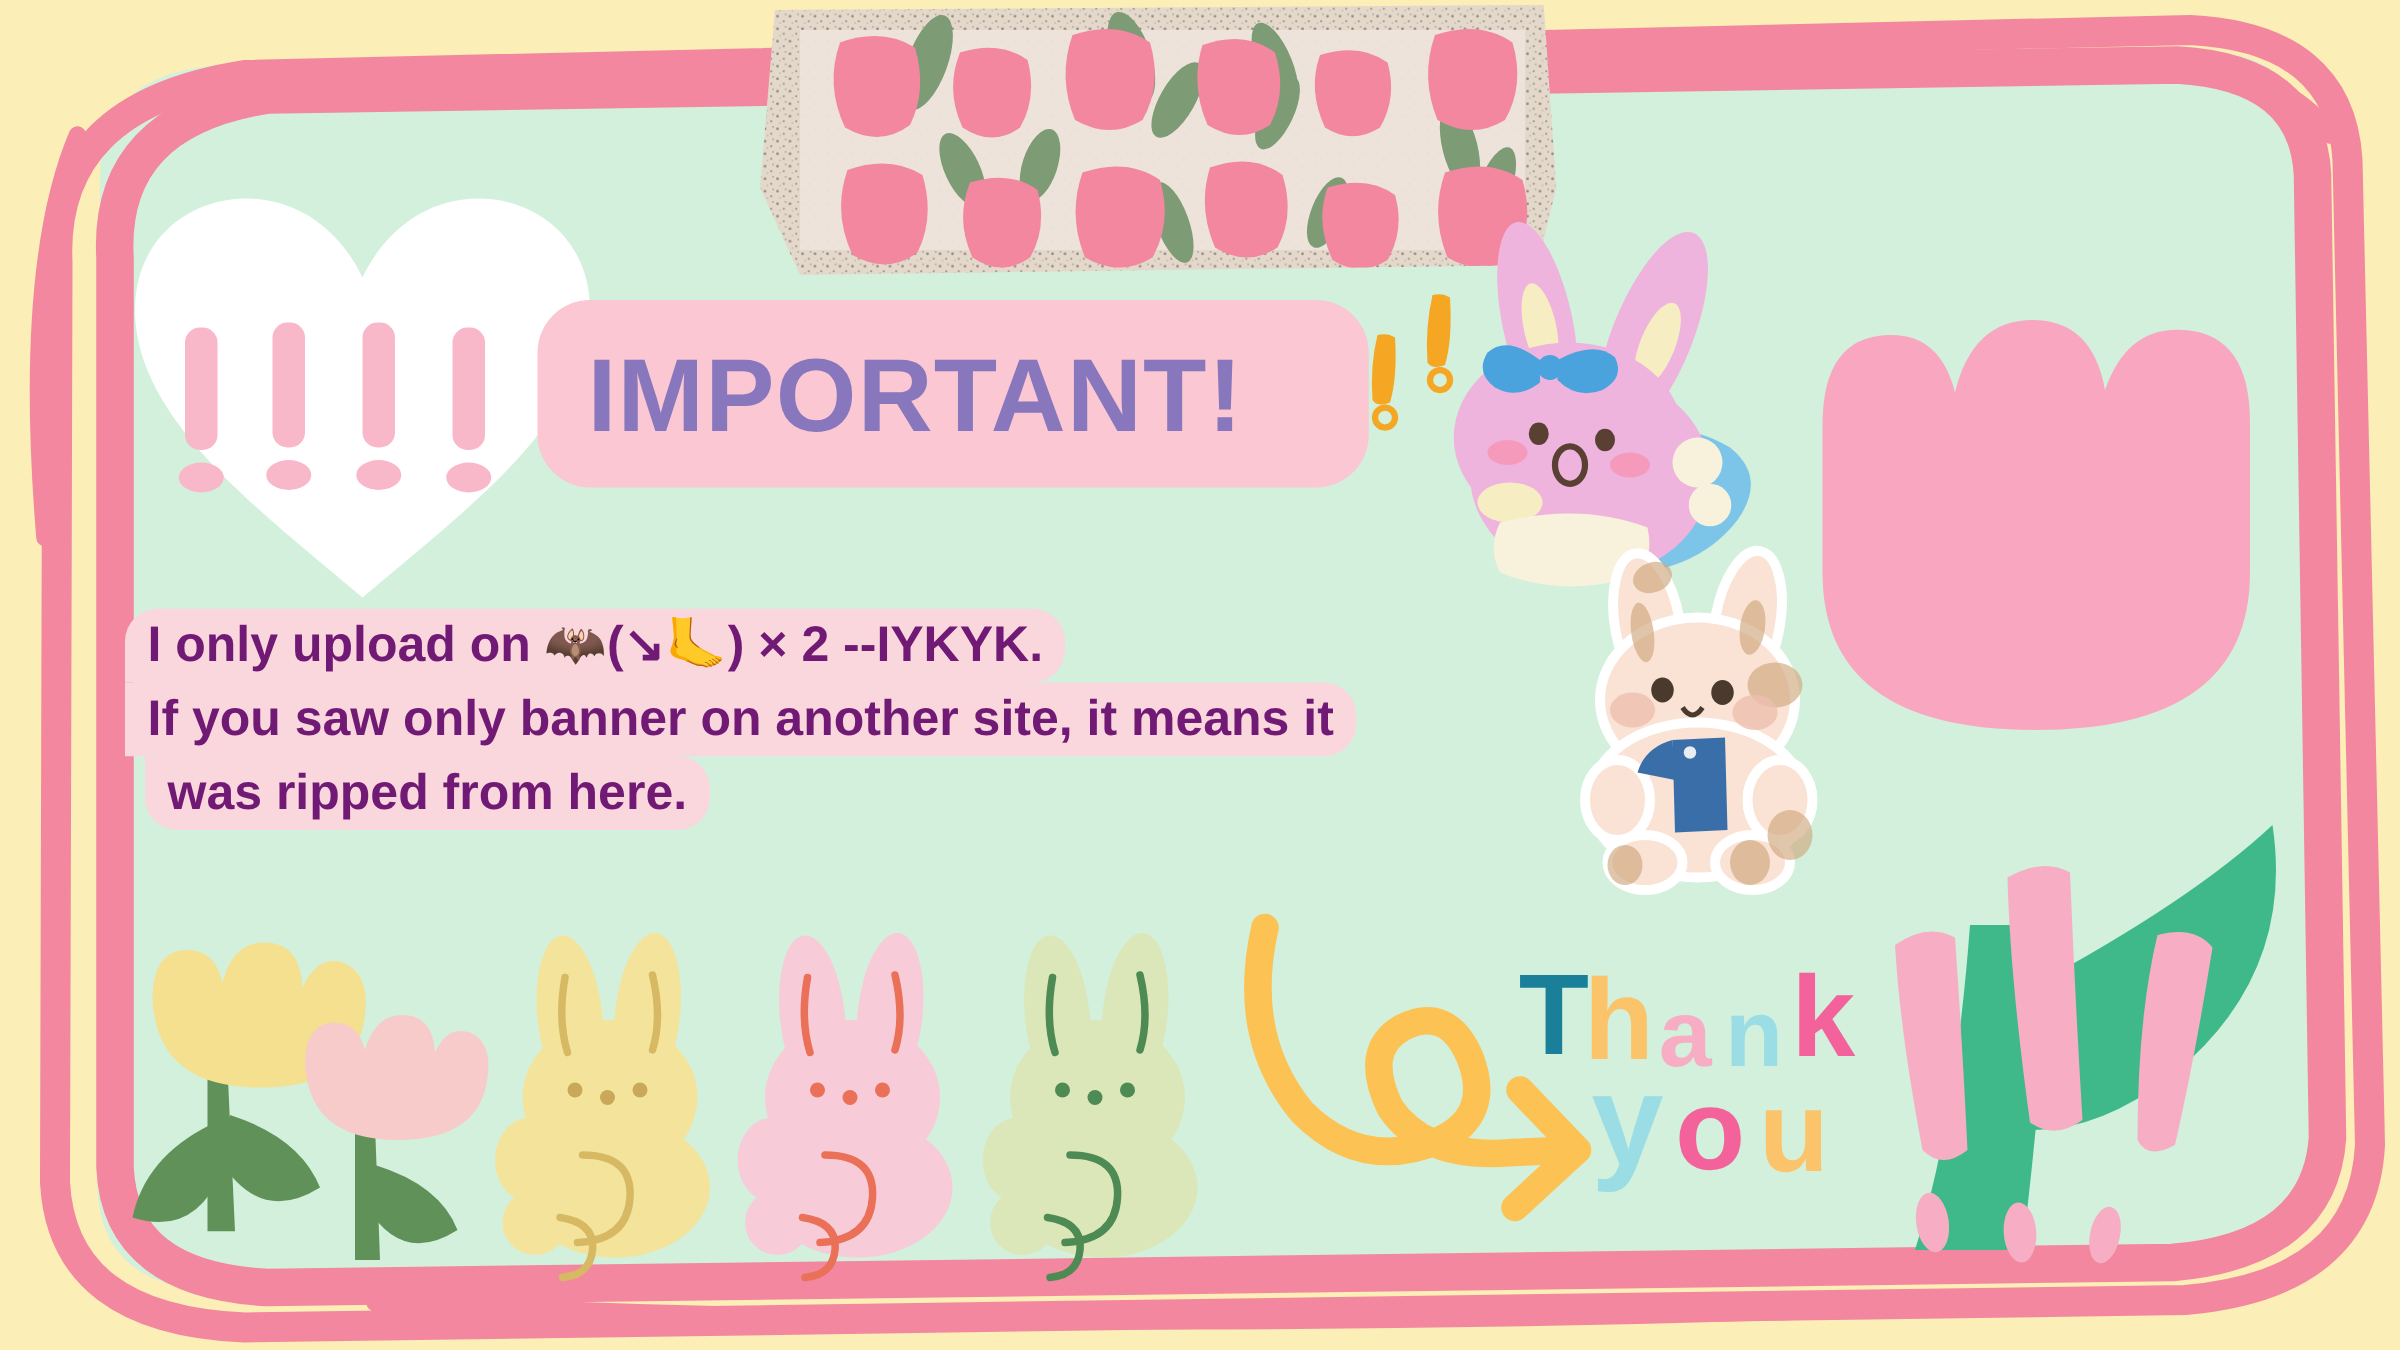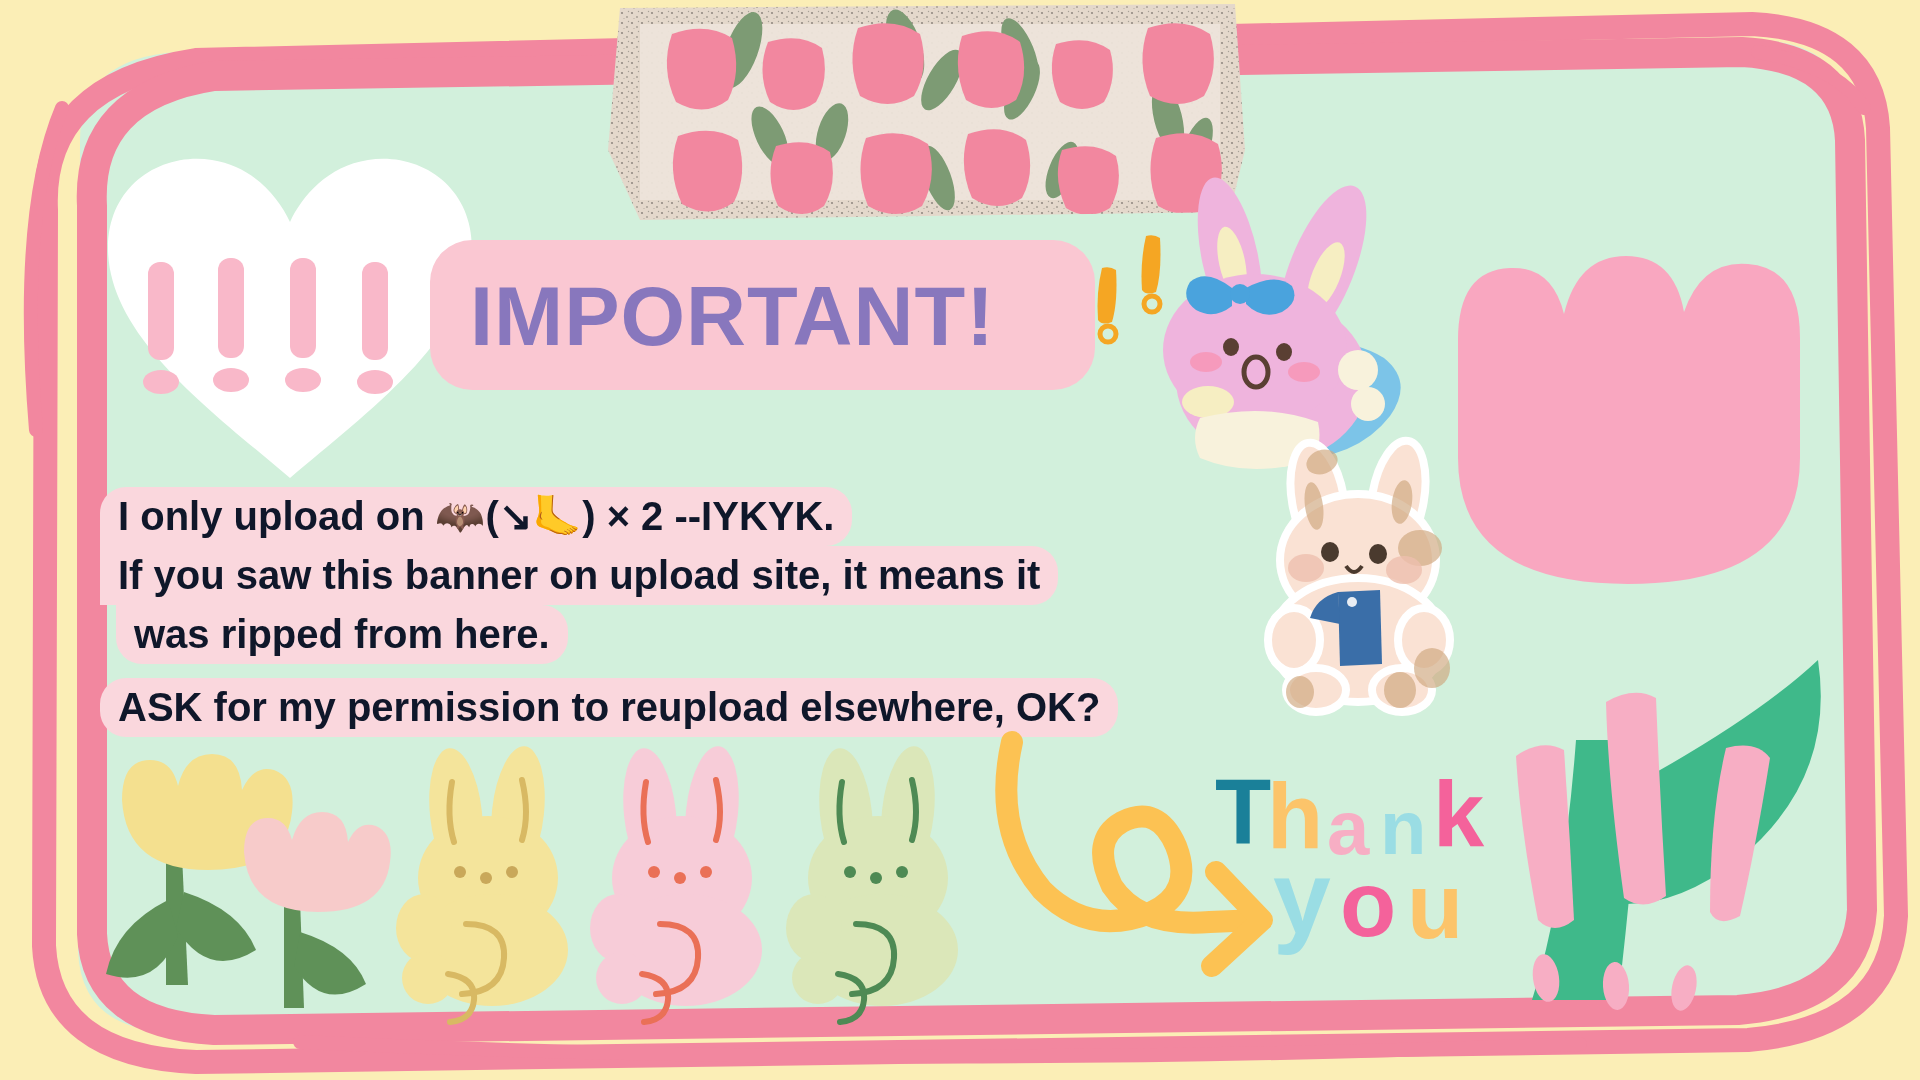--- a/index.html
+++ b/index.html
@@ -22,21 +22,21 @@
     font-size:83px;font-weight:bold;letter-spacing:1px;
     color:#8877bd;line-height:110px;
     font-family:"Liberation Sans",sans-serif;
   }
 
   
   .body-block{position:absolute;left:100px;top:487px;width:1070px;}
   .body-line{
     display:table;
     background:#fad7dd;
-    color:#0f172a;
+    color:#701a75;
     font-size:40px;font-weight:bold;
     line-height:59px;
     padding:0 18px 0 18px;
     border-radius:26px;
     margin-bottom:0px;
     white-space:nowrap;
     font-family:"Liberation Sans",sans-serif;
   }
   .body-line.l1{border-radius:26px 26px 26px 0;}
   .body-line.l2{border-radius:0 26px 26px 0;}
@@ -137,23 +137,22 @@
       <rect x="362" y="262" width="26" height="98" rx="12"></rect>
       <ellipse cx="375" cy="382" rx="18" ry="12"></ellipse>
     </g>
   </svg>
 
   <div class="heading-band"></div>
   <div class="heading-text">IMPORTANT!</div>
 
   <div class="body-block">
     <div class="body-line l1">I only upload on 🦇(↘🦶) × 2 --IYKYK.</div>
-    <div class="body-line l2">If you saw this banner on upload site, it means it</div>
+    <div class="body-line l2">If you saw only banner on another site, it means it</div>
     <div class="body-line l3">was ripped from here.</div>
-    <div class="body-line l4">ASK for my permission to reupload elsewhere, OK?</div>
   </div>
 
   <svg class="svg-layer" width="1920" height="1080" viewBox="0 0 1920 1080">
 
     <g>
       <path fill="#3fb98a" d="M1576,740 q-12,160 -44,260 l86,0 q18,-150 22,-260 z"></path>
       <path fill="#3fb98a" d="M1624,790 q130,-70 194,-130 q18,120 -80,200 q-60,46 -116,44 z"></path>
       <path fill="#f9a7c0" d="M1458,340 q0,-70 52,-72 q42,-2 54,46 q14,-58 62,-58 q48,0 58,56
            q18,-52 64,-48 q52,4 52,74 l0,120 q0,126 -172,126 q-170,0 -170,-126 z"></path>
     </g>

